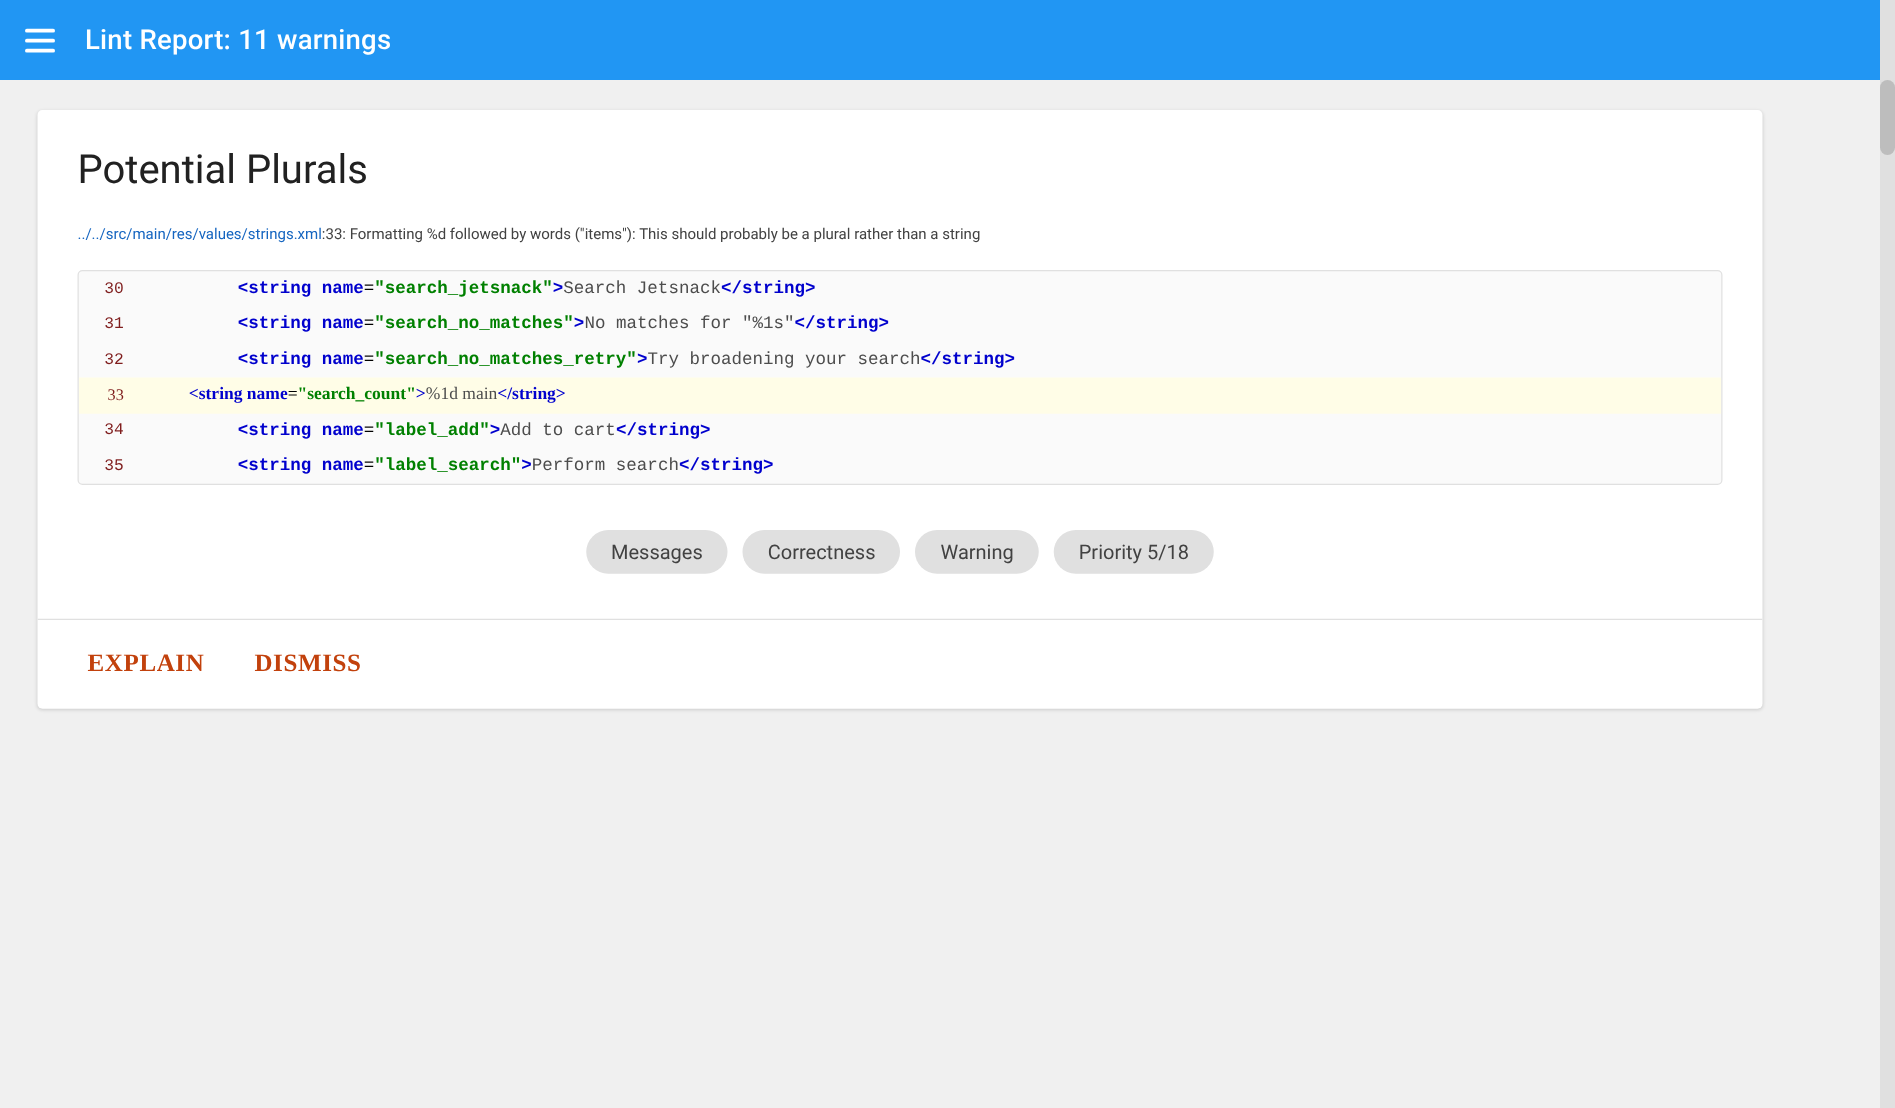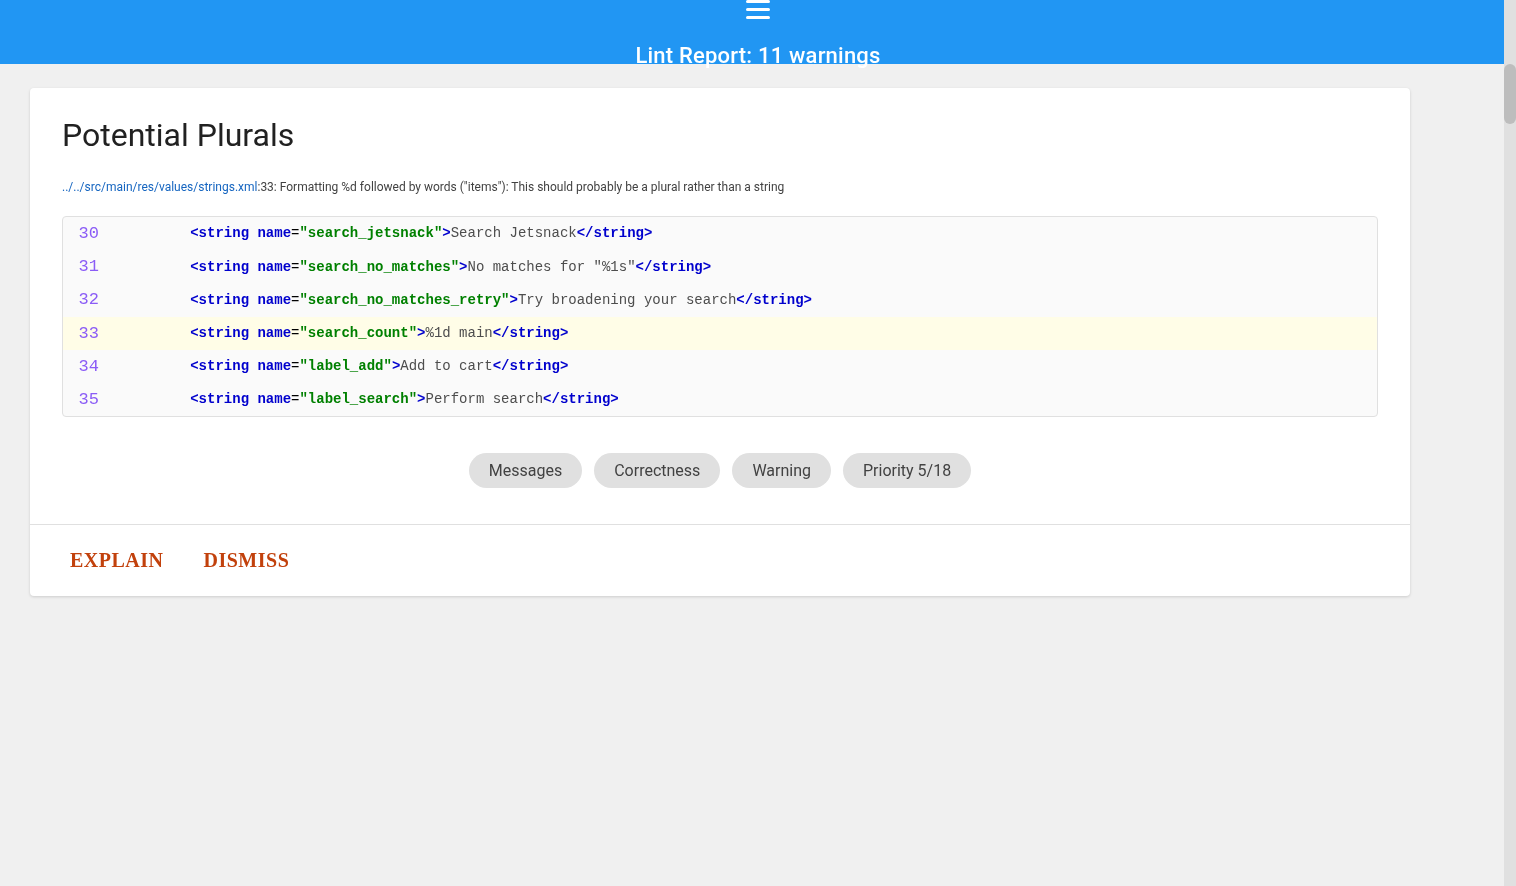--- a/index.html
+++ b/index.html
@@ -16,21 +16,20 @@
     }
 
     
     .app-bar {
       background-color: #2196F3;
       height: 64px;
       display: flex;
       align-items: center;
       padding: 0 20px;
       gap: 24px;
-      flex-direction: column;
     }
 
     .hamburger-icon {
       color: white;
       font-size: 22px;
       cursor: pointer;
       display: flex;
       flex-direction: column;
       gap: 5px;
       justify-content: center;
@@ -104,28 +103,29 @@
 
     .code-line {
       display: flex;
       align-items: center;
       padding: 3px 0;
       line-height: 1.6;
     }
 
     .code-line.highlighted {
       background-color: #fffde7;
+      font-family: Liberation Serif, serif;
     }
 
     .line-number {
       width: 52px;
       text-align: right;
       padding-right: 16px;
-      color: #8b5cf6;
-      font-size: 17px;
+      color: #7f1d1d;
+      font-size: 13px;
       user-select: none;
       flex-shrink: 0;
     }
 
     .line-content {
       flex: 1;
       white-space: pre;
       padding-left: 8px;
     }
 

